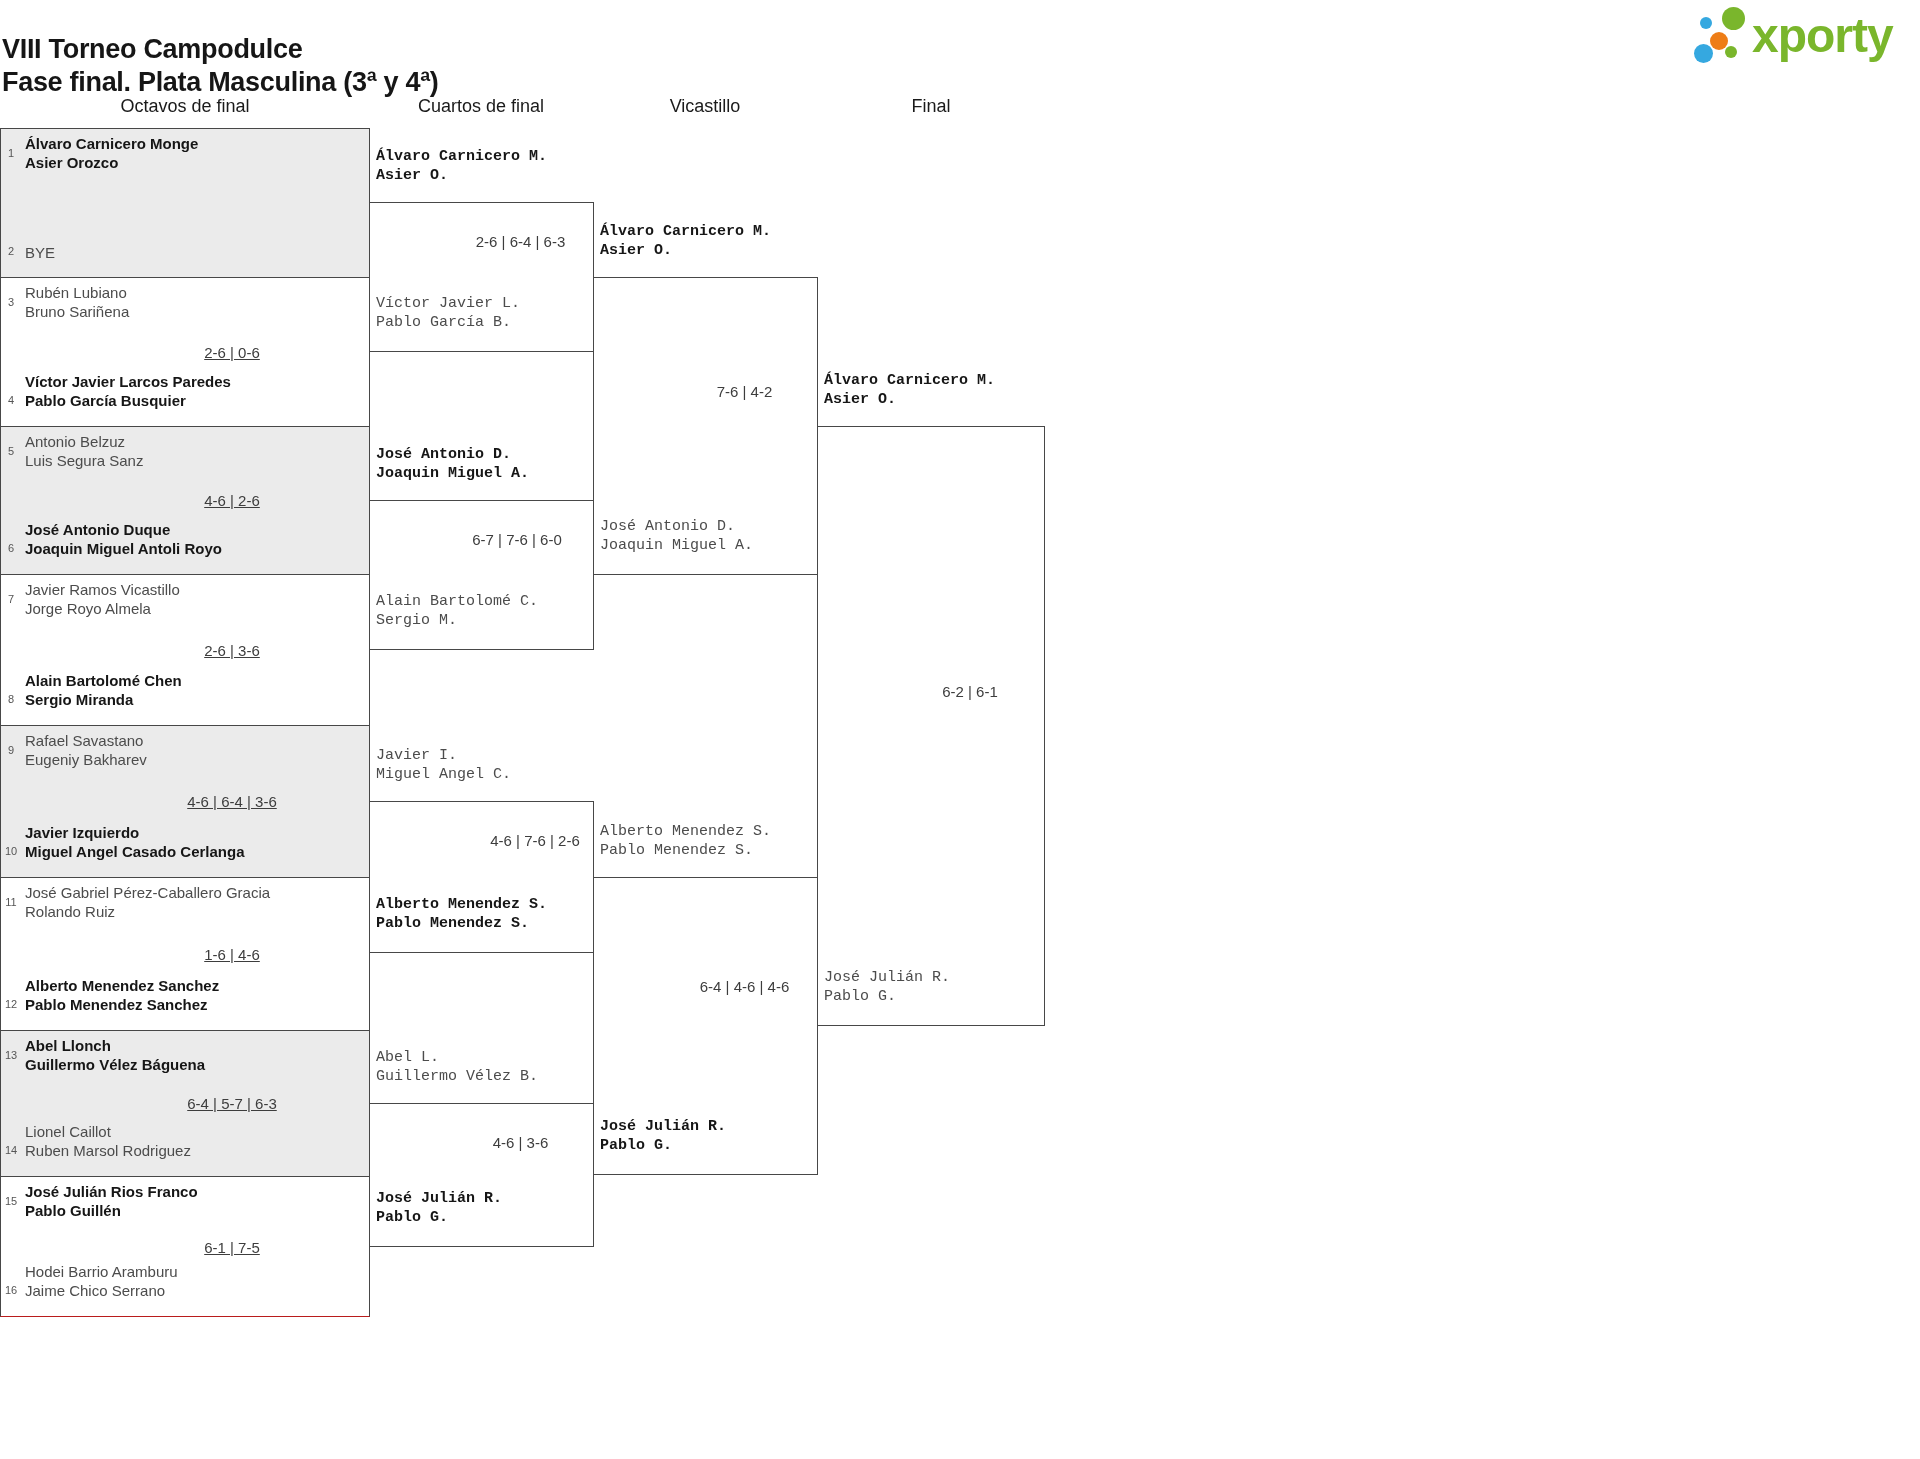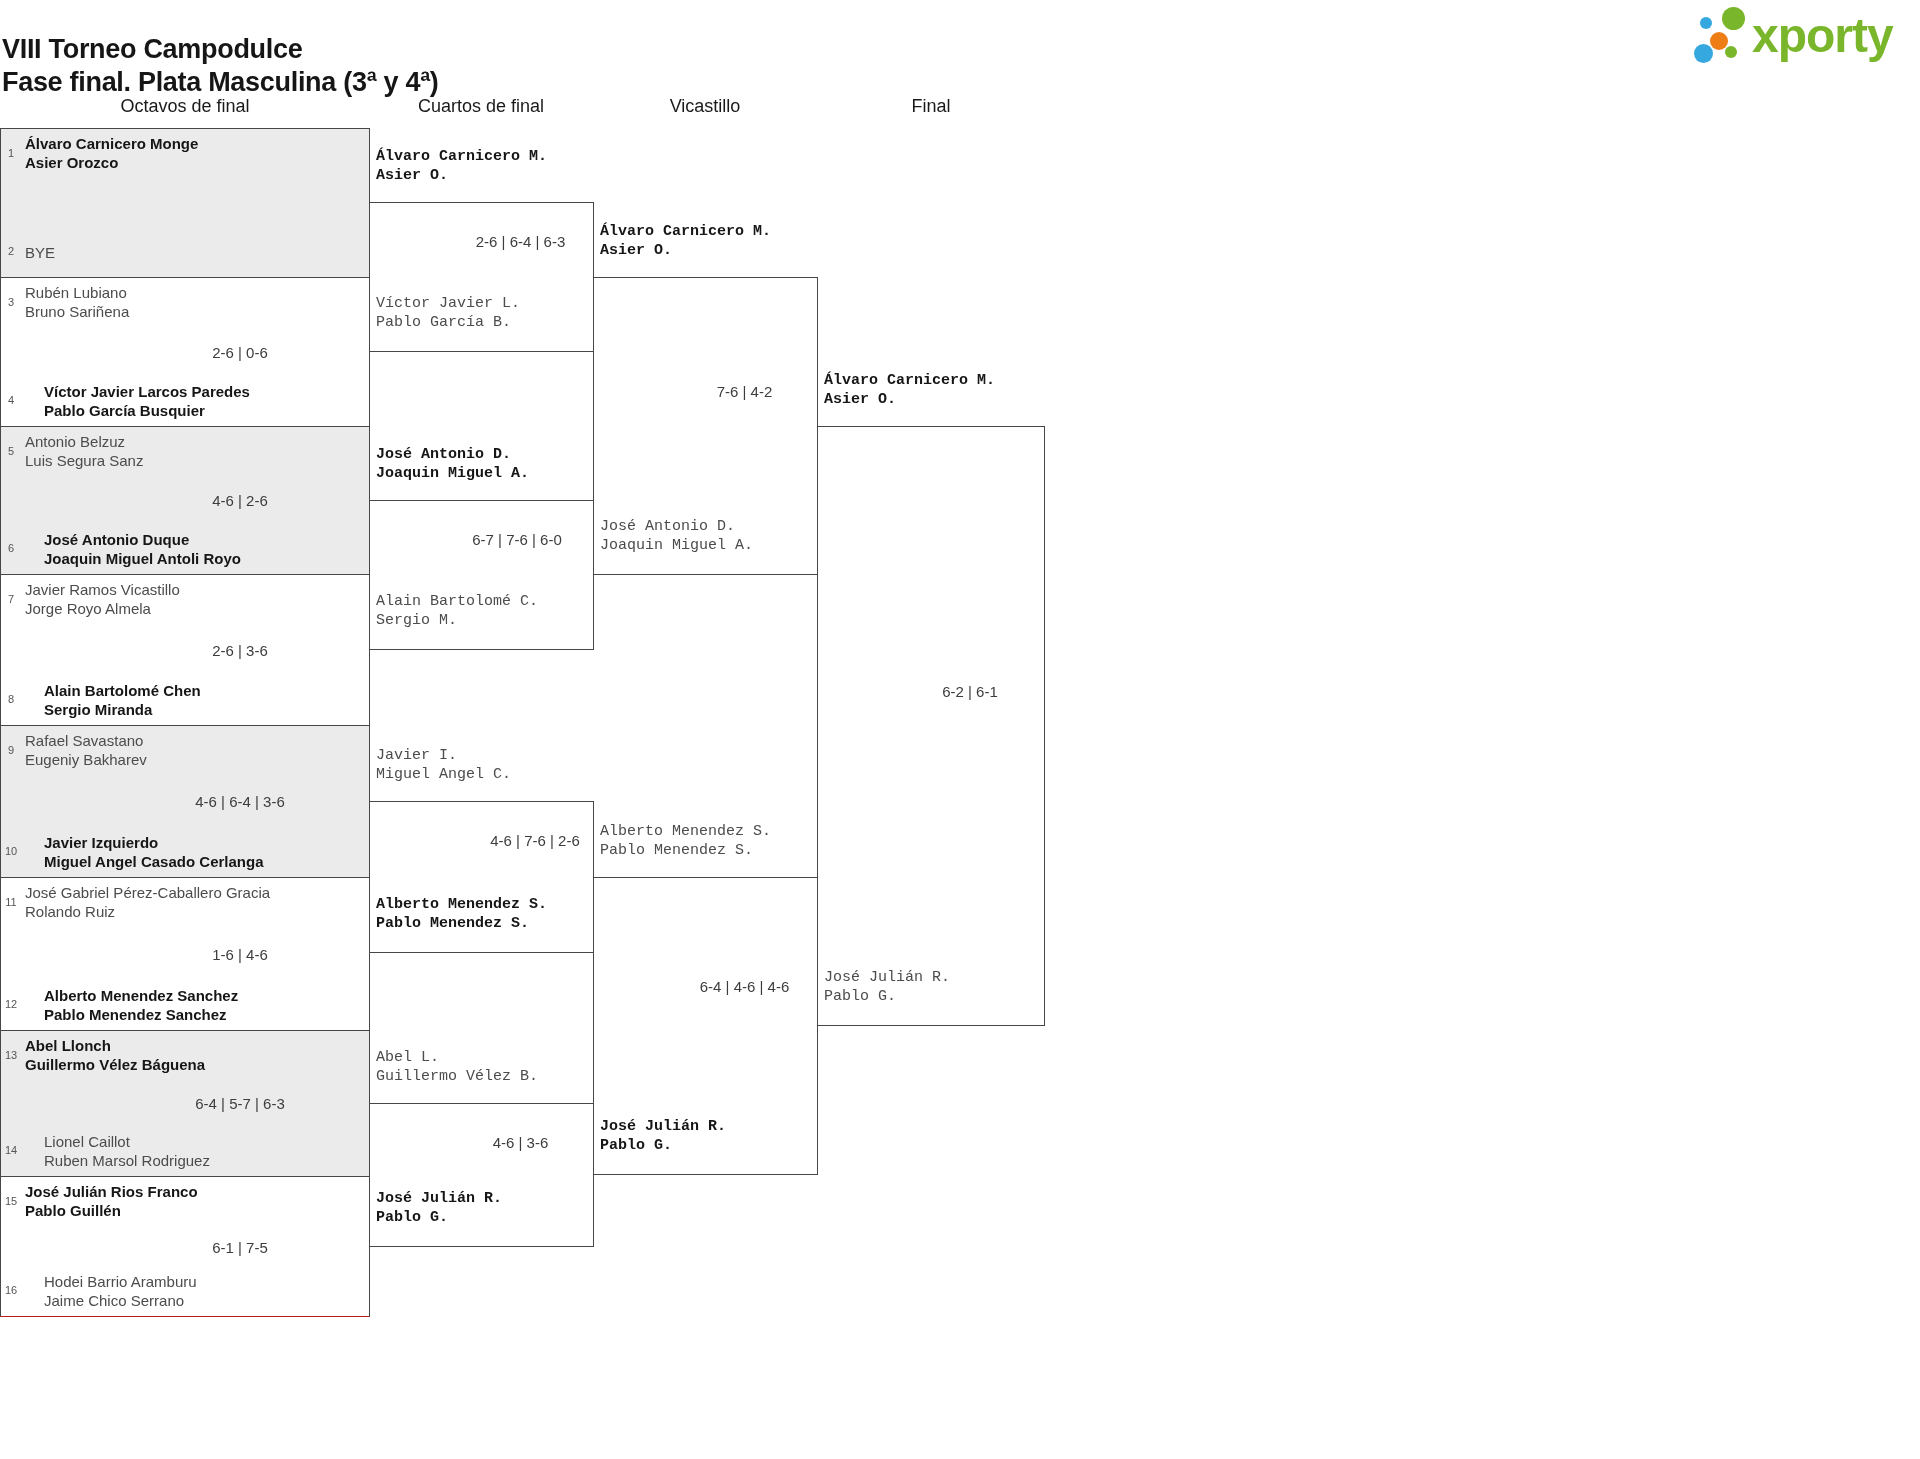--- a/index.html
+++ b/index.html
@@ -11,24 +11,24 @@
        color:#1a1a1a;white-space:nowrap;}
   .obox{position:absolute;left:0;width:370px;box-sizing:border-box;
         border:1px solid #474747;border-bottom:none;background:#ffffff;}
   .obox.last{border-bottom:1px solid #b91c1c;}
   .obox.shade{background:#ebebeb;}
   .box{position:absolute;box-sizing:border-box;border:1px solid #474747;background:transparent;}
   .box.noleft{border-left:none;}
   .team{position:absolute;font-size:15px;line-height:19px;color:#4c4c4c;white-space:nowrap;}
   .team.win{font-weight:bold;color:#161616;}
   .t-top{top:5px;left:24px;}
-  .t-bot{bottom:6px;left:24px;margin-left:19px;}
+  .t-bot{bottom:16px;left:24px;}
   .t-bye{bottom:15px;left:24px;}
   .score{position:absolute;font-size:15px;line-height:19px;color:#3d3d3d;text-align:center;white-space:nowrap;padding-left:39px;}
-  .oscore{left:16px;width:368px;}
+  .oscore{left:8px;width:368px;text-decoration:underline;}
   .seed{position:absolute;left:2px;width:16px;text-align:center;font-size:11px;line-height:19px;color:#555555;}
   .s-top{top:15px;}
   .s-bot{bottom:16px;}
   .flabel{position:absolute;font-size:15px;line-height:19px;white-space:nowrap;font-family:Liberation Mono, monospace;}
   .logo{position:absolute;left:1690px;top:2px;width:228px;height:68px;}
   .dot{position:absolute;border-radius:50%;}
   .dot.g{background:#7ab62c;}
   .dot.b{background:#35a8e0;}
   .dot.o{background:#ee7d16;}
   .logo-text{position:absolute;left:62px;top:5px;font-size:48px;line-height:58px;font-weight:bold;

